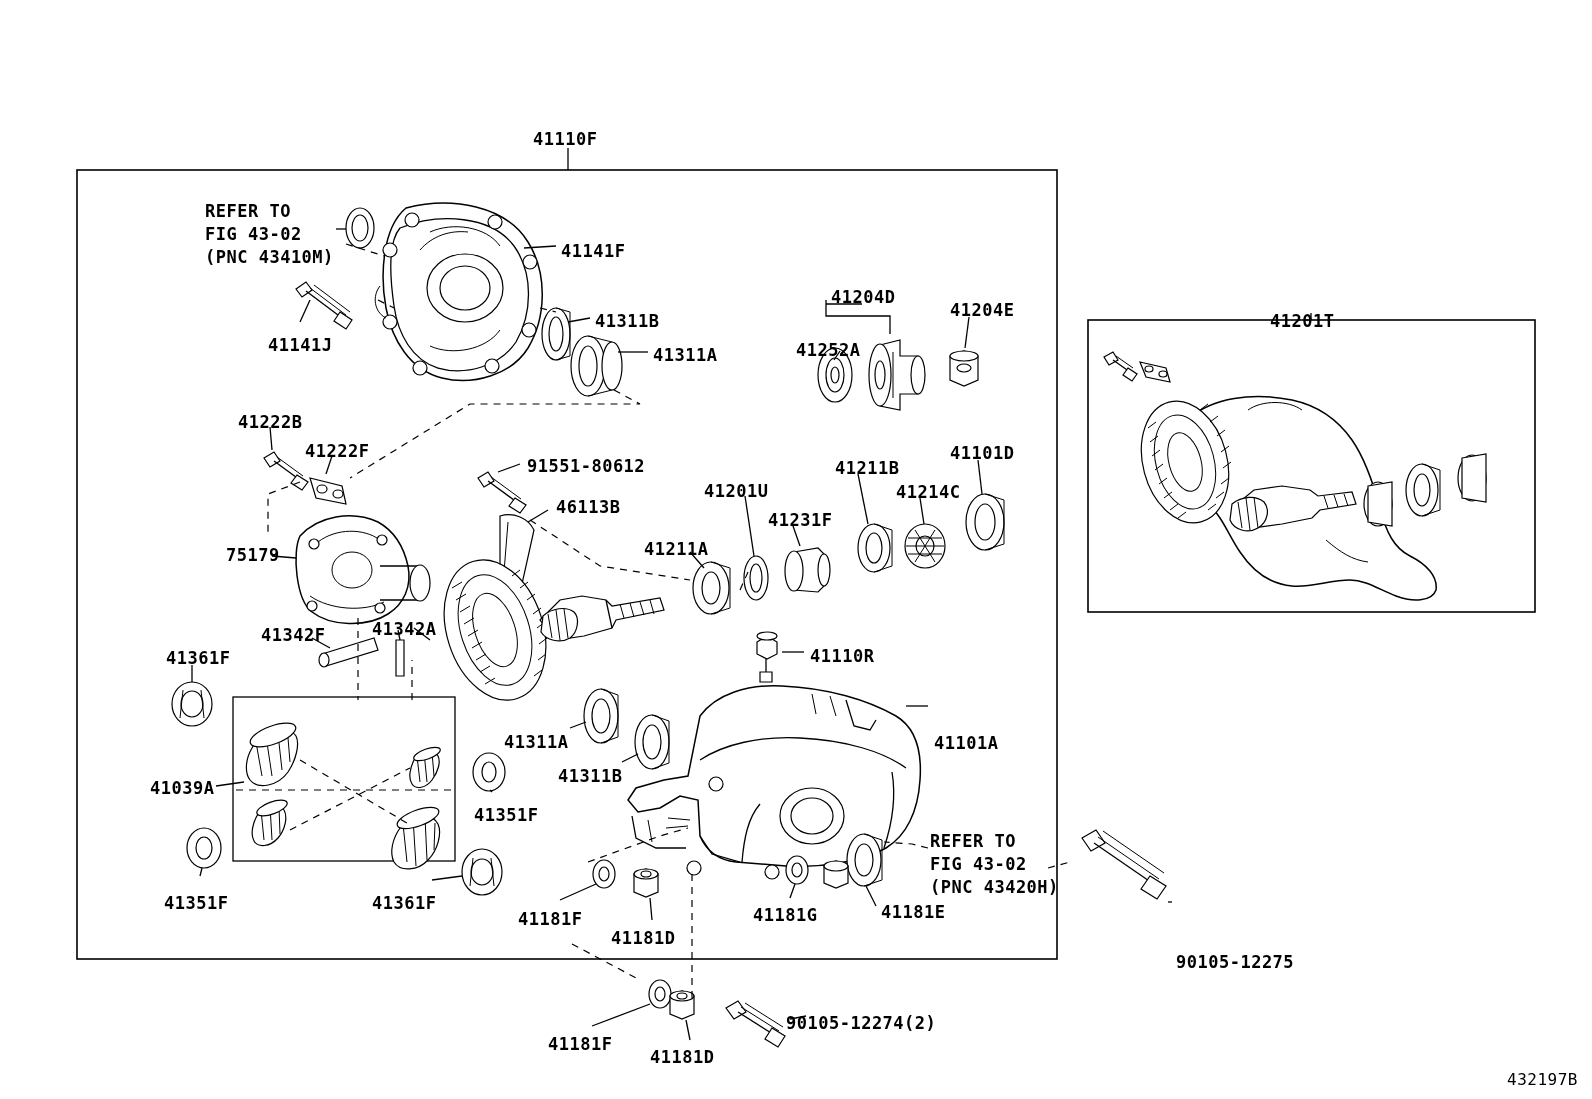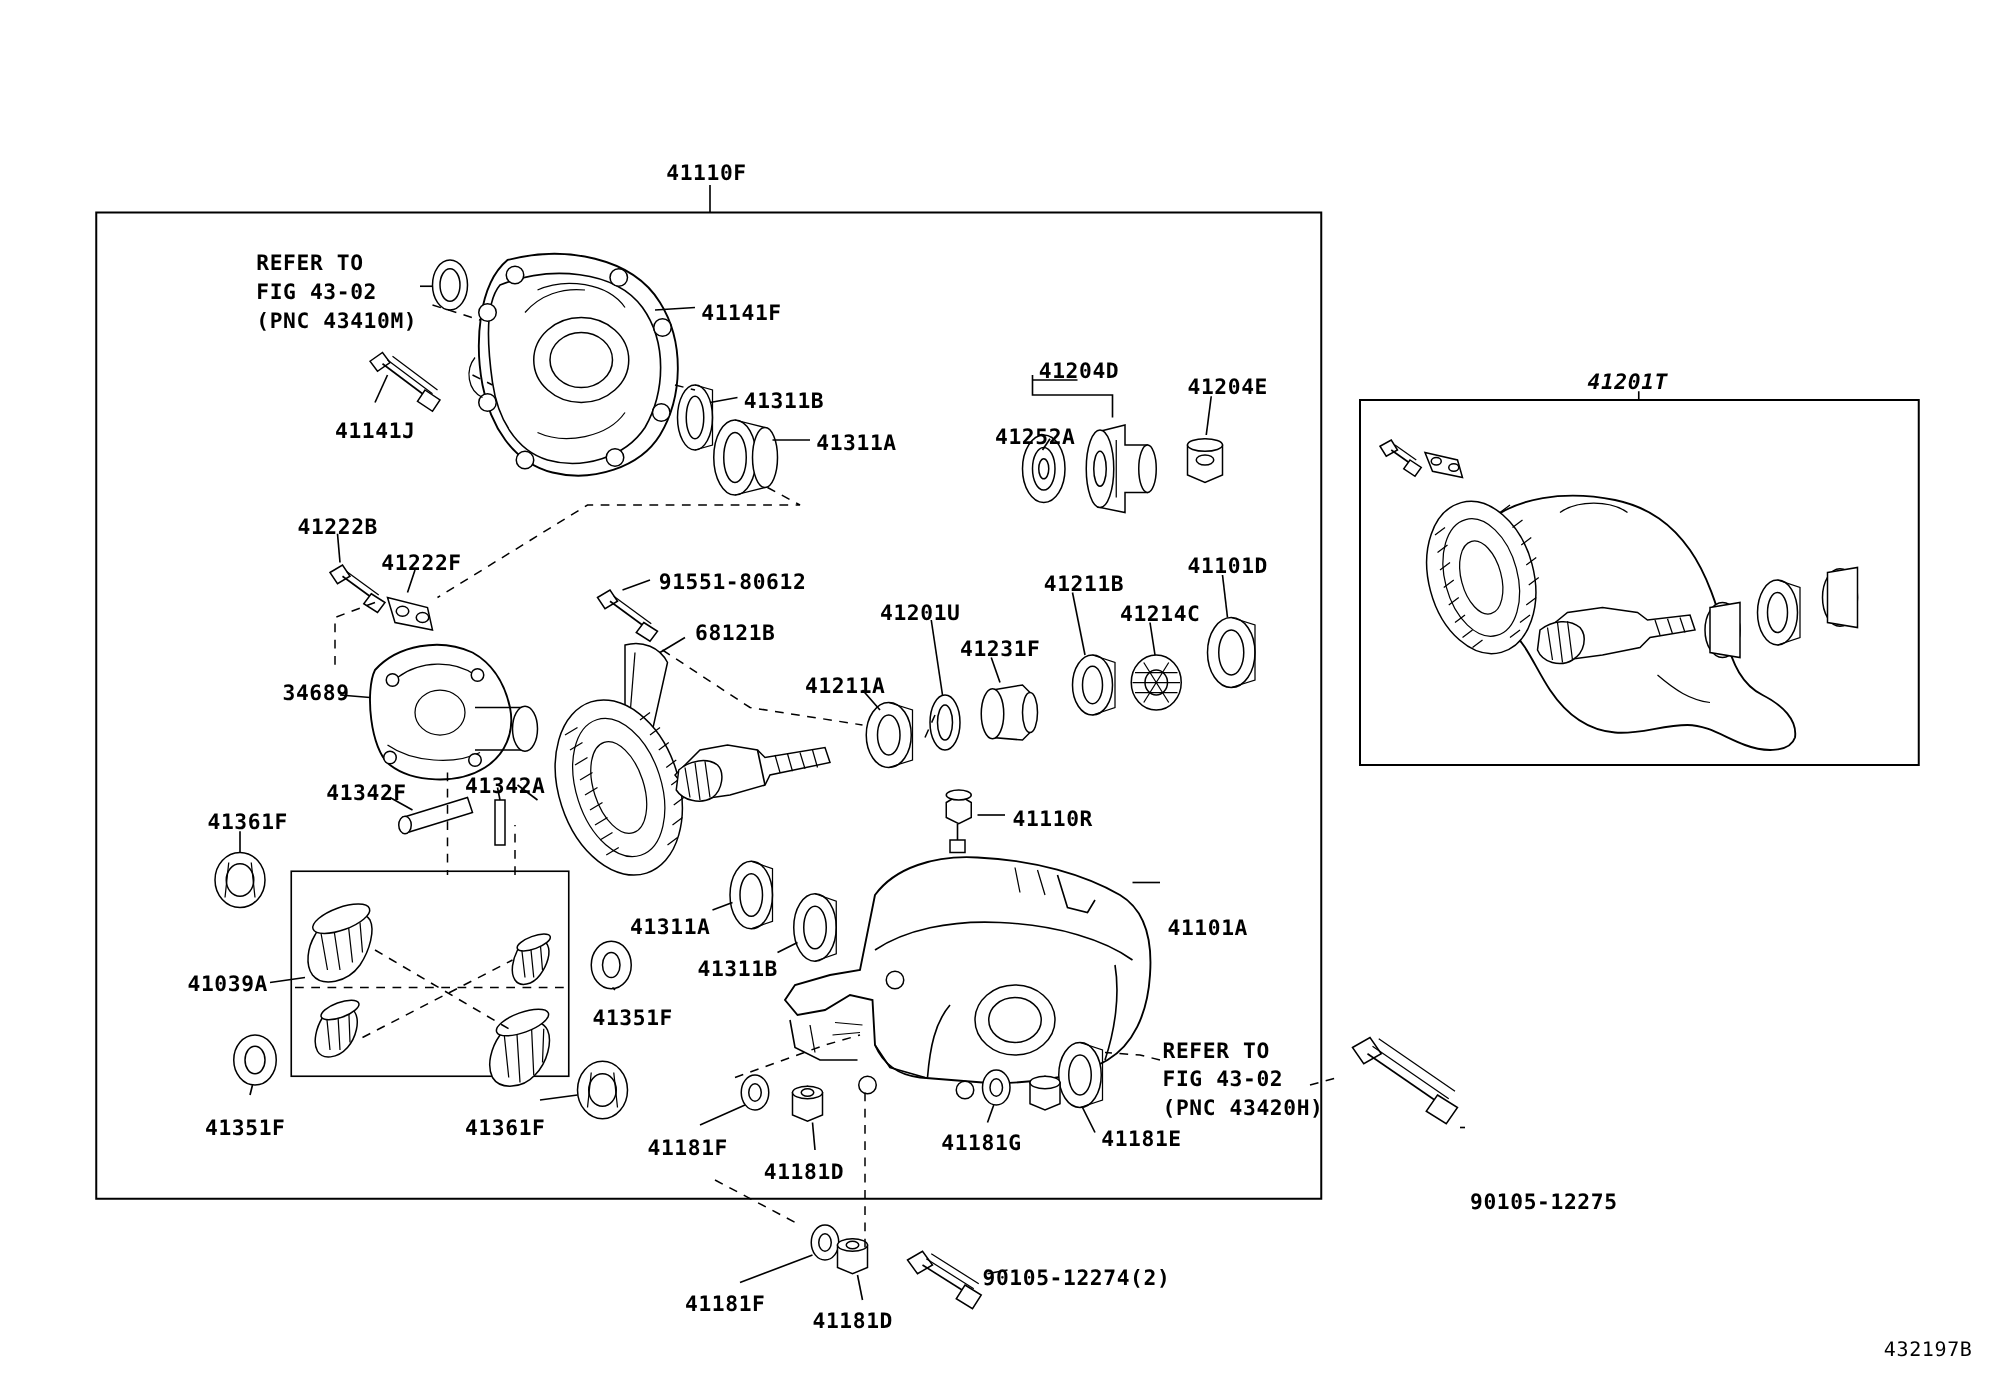--- a/index.html
+++ b/index.html
@@ -493,32 +493,32 @@
   <div class="lbl" style="left:205px; top:200px;">REFER TO
 FIG 43-02
 (PNC 43410M)</div>
   <div class="lbl" style="left:561px; top:240px;">41141F</div>
   <div class="lbl" style="left:268px; top:334px;">41141J</div>
   <div class="lbl" style="left:595px; top:310px;">41311B</div>
   <div class="lbl" style="left:653px; top:344px;">41311A</div>
   <div class="lbl" style="left:831px; top:286px;">41204D</div>
   <div class="lbl" style="left:950px; top:299px;">41204E</div>
   <div class="lbl" style="left:796px; top:339px;">41252A</div>
-  <div class="lbl" style="left:1270px; top:295px;font-style:italic;">41201T</div>
+  <div class="lbl" style="left:1270px; top:310px;">41201T</div>
   <div class="lbl" style="left:238px; top:411px;">41222B</div>
   <div class="lbl" style="left:305px; top:440px;">41222F</div>
   <div class="lbl" style="left:527px; top:455px;">91551-80612</div>
-  <div class="lbl" style="left:556px; top:496px;">68121B</div>
+  <div class="lbl" style="left:556px; top:496px;">46113B</div>
   <div class="lbl" style="left:704px; top:480px;">41201U</div>
   <div class="lbl" style="left:835px; top:457px;">41211B</div>
   <div class="lbl" style="left:950px; top:442px;">41101D</div>
   <div class="lbl" style="left:896px; top:481px;">41214C</div>
   <div class="lbl" style="left:768px; top:509px;">41231F</div>
   <div class="lbl" style="left:644px; top:538px;">41211A</div>
-  <div class="lbl" style="left:226px; top:544px;">34689</div>
+  <div class="lbl" style="left:226px; top:544px;">75179</div>
   <div class="lbl" style="left:261px; top:624px;">41342F</div>
   <div class="lbl" style="left:372px; top:618px;">41342A</div>
   <div class="lbl" style="left:166px; top:647px;">41361F</div>
   <div class="lbl" style="left:810px; top:645px;">41110R</div>
   <div class="lbl" style="left:934px; top:700px;margin-top:32px;">41101A</div>
   <div class="lbl" style="left:504px; top:731px;">41311A</div>
   <div class="lbl" style="left:558px; top:765px;">41311B</div>
   <div class="lbl" style="left:150px; top:777px;">41039A</div>
   <div class="lbl" style="left:474px; top:804px;">41351F</div>
   <div class="lbl" style="left:930px; top:830px;">REFER TO

